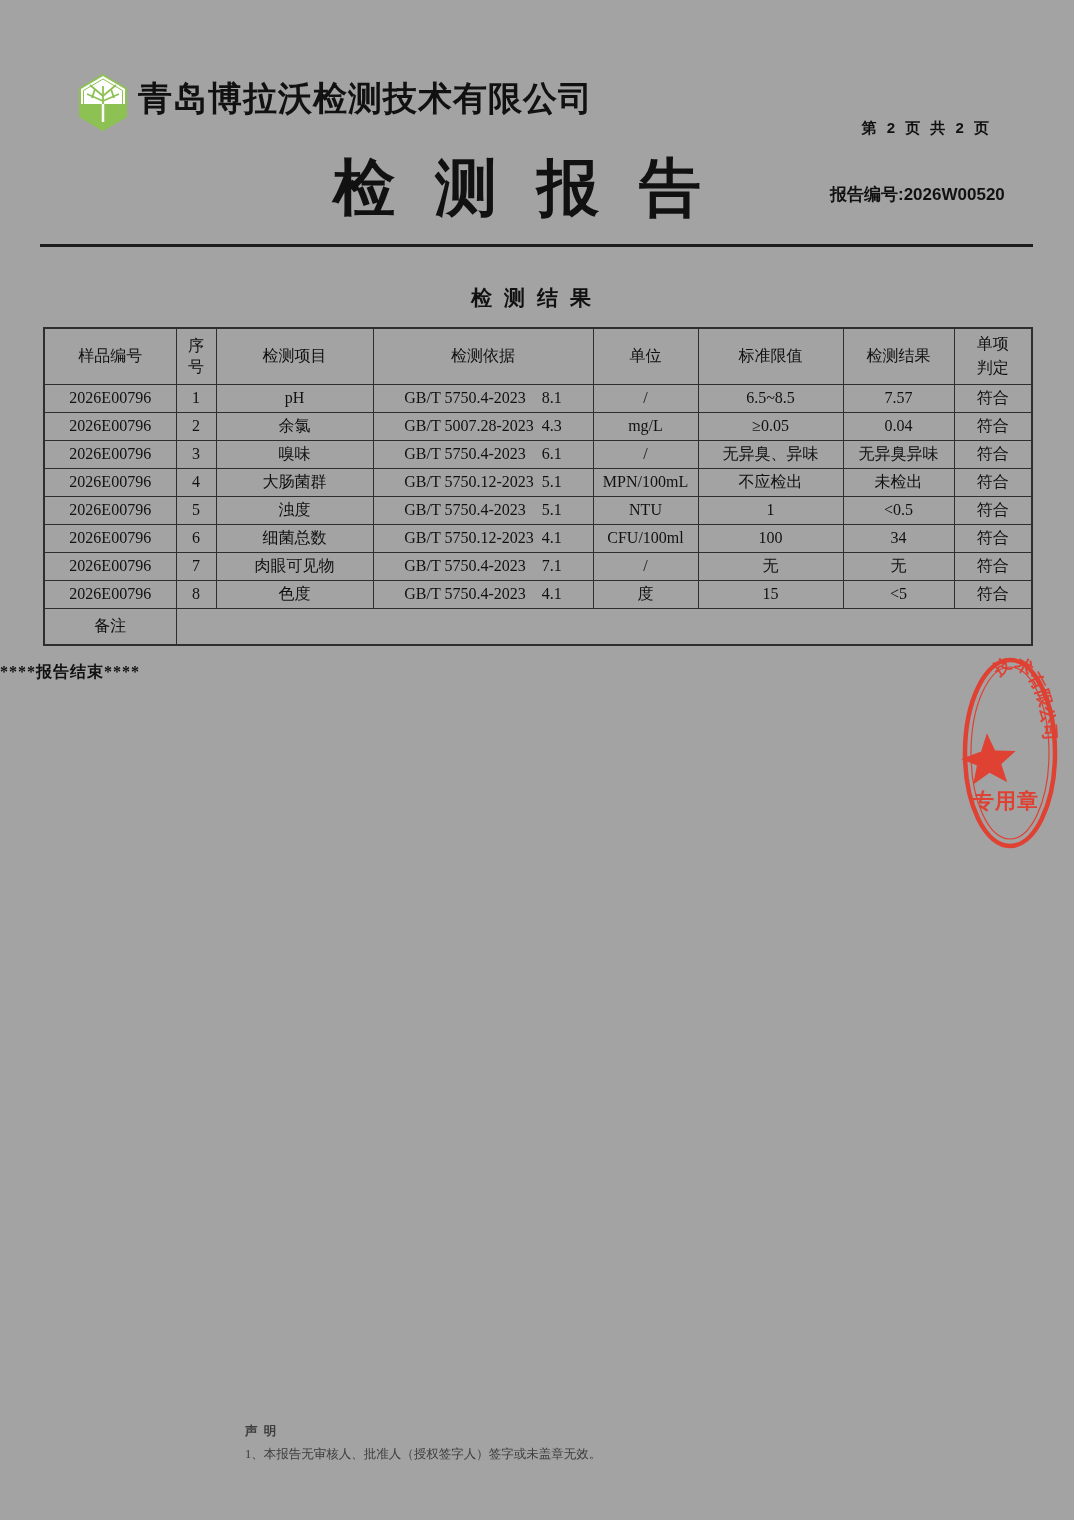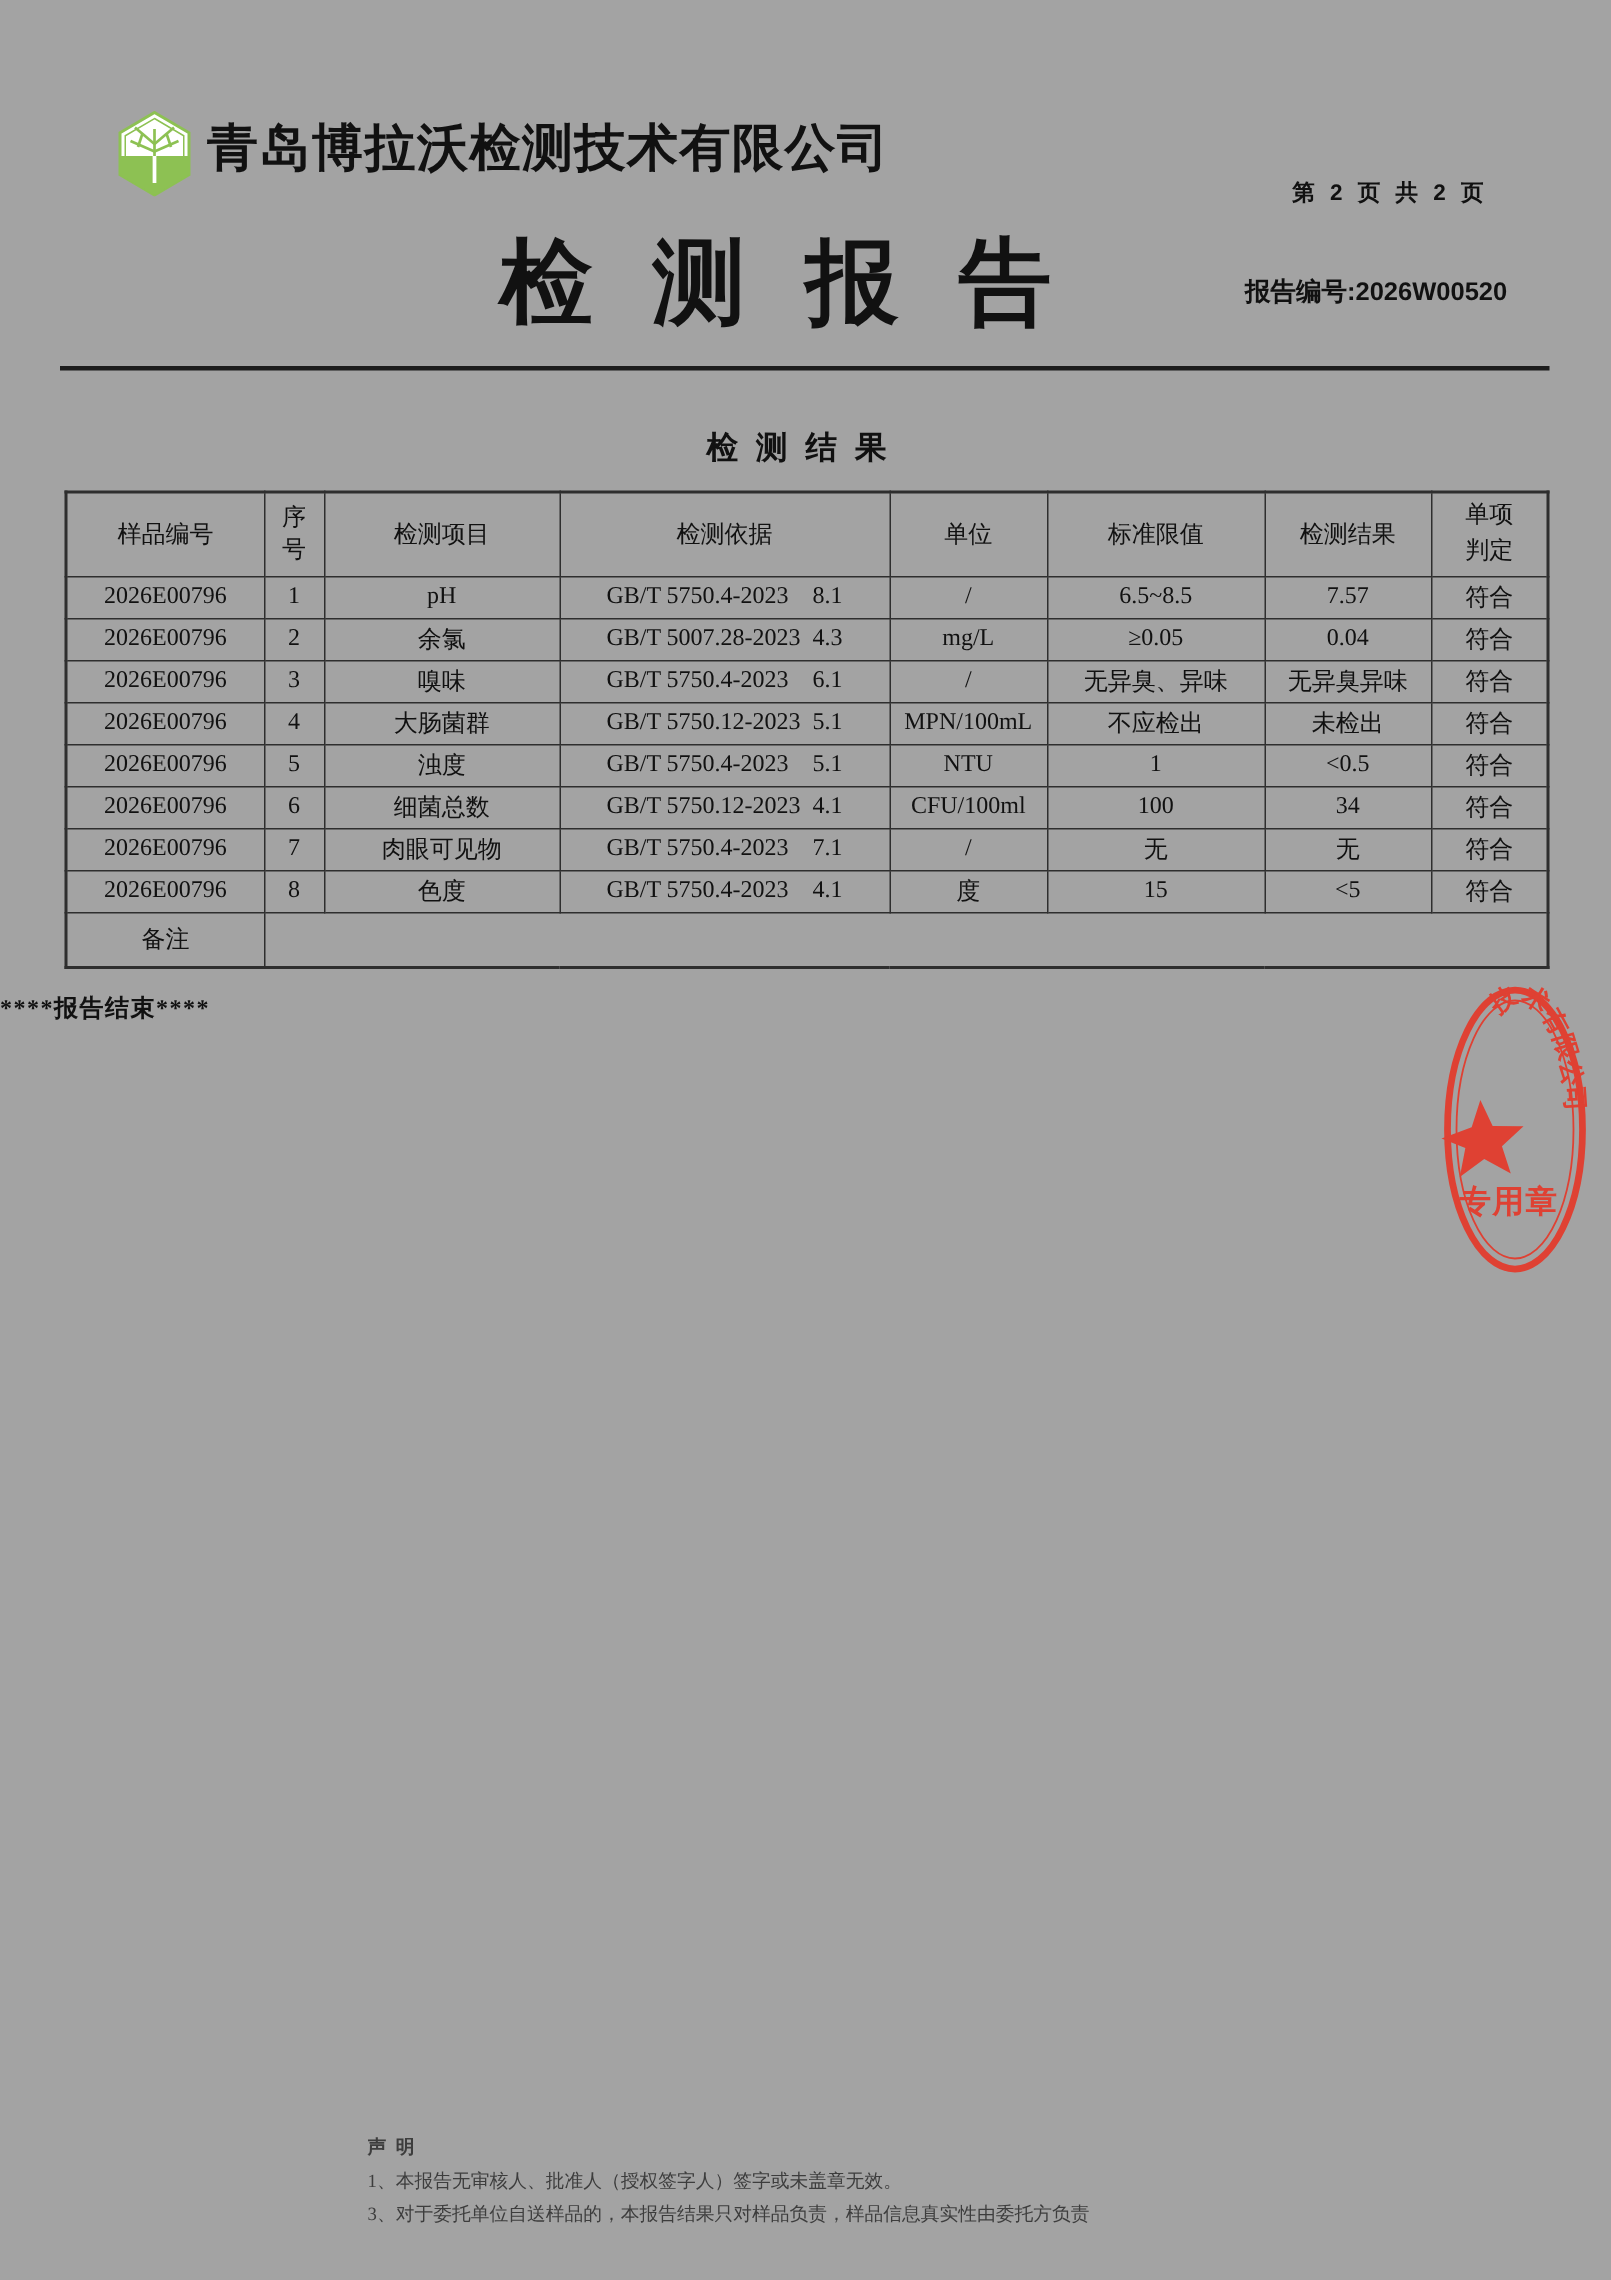--- a/index.html
+++ b/index.html
@@ -242,16 +242,15 @@
     <polygon fill="#e5392a" points="1,104 21.1,96.5 26.9,78.3 35.1,95.6 55.7,95.9 41.3,109.1 47.2,127.3 29.5,117.7 13.2,129.6 16.9,110.4"></polygon>
     <text font-family="Liberation Sans, sans-serif" font-size="17" font-weight="bold" fill="#e5392a">
       <textPath href="#stamp-arc" startOffset="2"><tspan>技术有限公司</tspan></textPath>
     </text>
     <text x="13" y="153" font-family="Liberation Sans, sans-serif" font-size="21" font-weight="bold" fill="#e5392a" letter-spacing="1">专用章</text>
   </svg>
 
   <div class="declaration">
     <div class="decl-title">声  明</div>
     <div>1、本报告无审核人、批准人（授权签字人）签字或未盖章无效。</div>
-    <div>3、对于委托单位自送样品的，本报告结果只对样品负责，样品信息真实性由委托方负责</div>
   </div>
 
 </div>
 
 </body></html>

